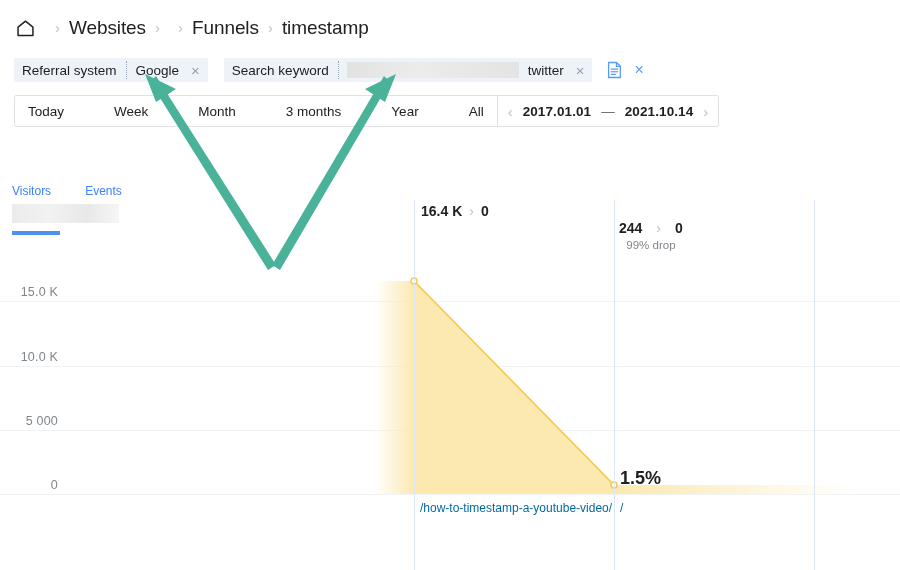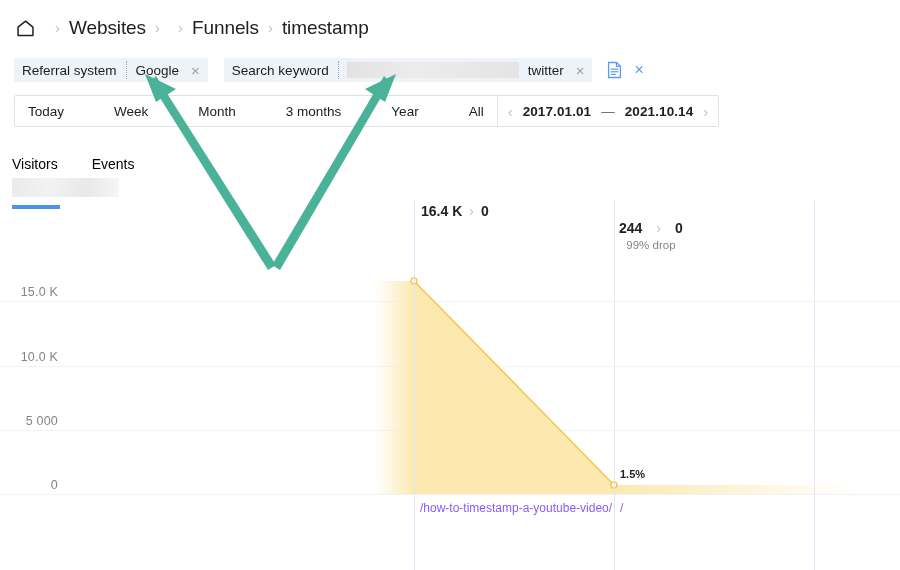--- a/index.html
+++ b/index.html
@@ -63,21 +63,21 @@
   }
   .dr-divider { width: 1px; background: #dfe1e5; }
   .dr-range { display: flex; align-items: center; padding: 0 10px; gap: 10px; }
   .dr-arrow { color: #bdc1c6; font-size: 15px; line-height: 1; }
   .dr-date { font-size: 13.5px; color: #202124; font-weight: 700; letter-spacing: 0.1px; }
   .dr-dash { color: #5f6368; font-size: 13.5px; }
 
   
   .mtabs { position: absolute; left: 12px; top: 156px; }
   .mtabs-row { display: flex; align-items: center; gap: 34px; }
-  .mtab { font-size: 14px; color: #000000; }
+  .mtab { font-size: 12px; color: #3b82f6; margin-top: 28px; }
   .mtabs-redact {
     margin-top: 6px; width: 107px; height: 19px;
     background: linear-gradient(90deg,#ebebeb 0%, #f2f2f2 35%, #e8e8e8 70%, #f6f6f6 100%);
   }
   .mtabs-underline { margin-top: 8px; width: 48px; height: 4px; background: #4d90f0; }
 
   
   .chart { position: absolute; left: 0; top: 200px; width: 900px; height: 370px; }
   .gridline { position: absolute; left: 0; width: 900px; height: 1px; background: #f1f2f4; }
   .ylabel {
@@ -85,22 +85,22 @@
     font-size: 12.5px; color: #80868b; letter-spacing: 0.2px;
   }
   .vline { position: absolute; top: 0; width: 1px; height: 370px; background: #dce8f7; }
 
   .step-head { position: absolute; font-size: 0; }
   .step-head .big { font-size: 14px; font-weight: 700; color: #202124; }
   .step-head .chev { font-size: 14px; color: #bdc1c6; margin: 0 7px; font-weight: 400; }
   .step-head .zero { font-size: 14px; font-weight: 700; color: #202124; }
   .step-head .drop { display: block; font-size: 11.5px; color: #80868b; margin-top: 3px; font-weight: 400; }
 
-  .pct-label { position: absolute; font-size: 11px; font-weight: 700; color: #202124; }
-  .url-label { position: absolute; font-size: 12px; color: #8b5cf6; }
+  .pct-label { position: absolute; font-size: 18px; font-weight: 700; color: #202124; }
+  .url-label { position: absolute; font-size: 12px; color: #0369a1; }
 
   .funnel-svg { position: absolute; left: 0; top: 0; }
 
   
   .arrows { position: absolute; left: 0; top: 0; width: 900px; height: 570px; pointer-events: none; }
 </style>
 </head>
 <body>
 
 <div id="page">

